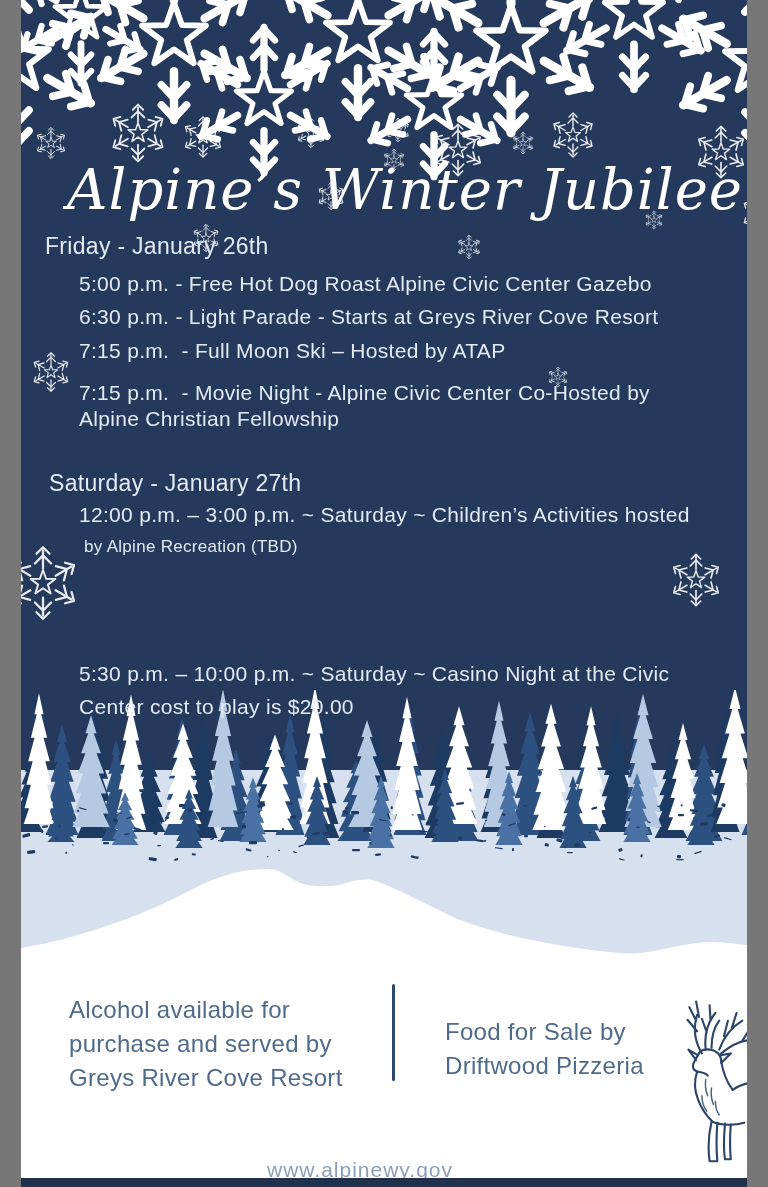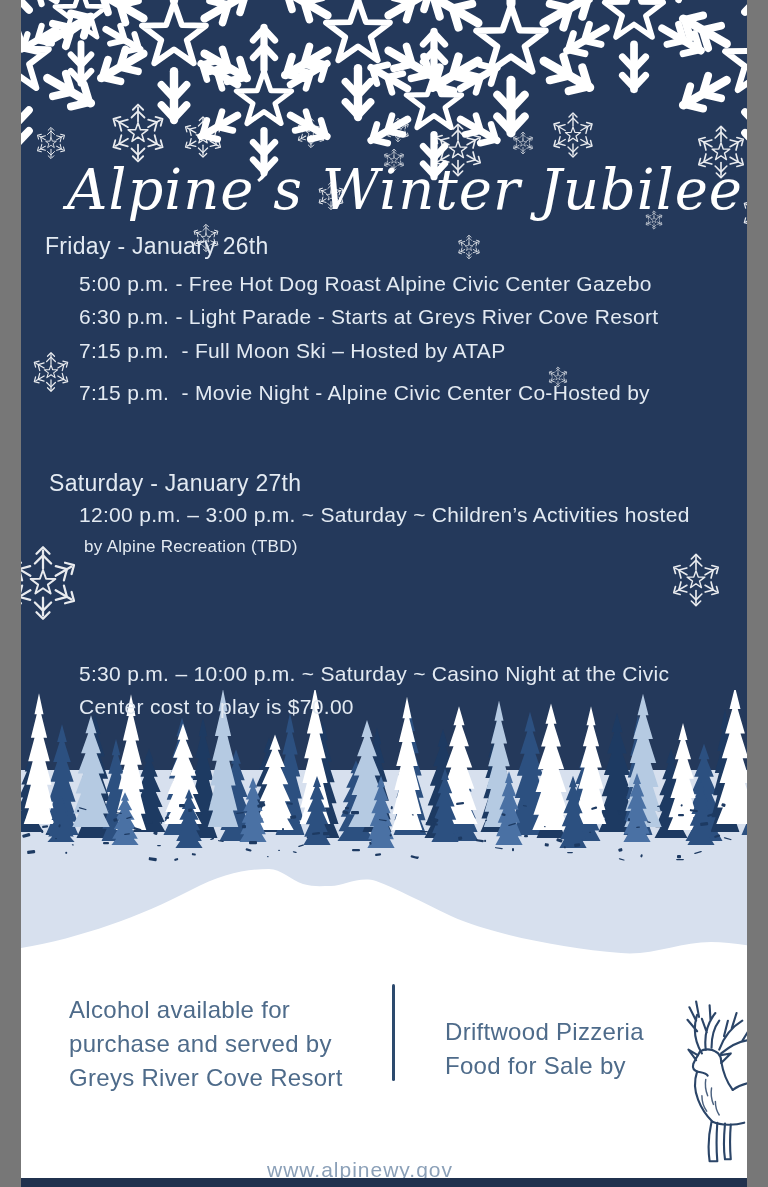--- a/index.html
+++ b/index.html
@@ -324,40 +324,41 @@
       <use href="#lf" x="647" y="552" width="56" height="56" opacity="0.9"></use>
     </svg>
 
   <div class="title">Alpine’s Winter Jubilee</div>
 
   <div class="line h" style="top:233px;left:24px;">Friday - January 26th</div>
   <div class="line ev" style="top:272px;left:58px;">5:00 p.m. - Free Hot Dog Roast Alpine Civic Center Gazebo</div>
   <div class="line ev" style="top:305px;left:58px;">6:30 p.m. - Light Parade - Starts at Greys River Cove Resort</div>
   <div class="line ev" style="top:339px;left:58px;text-align:right;">7:15 p.m.  - Full Moon Ski – Hosted by ATAP</div>
   <div class="line ev" style="top:373px;left:58px;margin-top:8px;">7:15 p.m.  - Movie Night - Alpine Civic Center Co-Hosted by</div>
+  <div class="line ev" style="top:407px;left:58px;">Alpine Christian Fellowship</div>
 
   <div class="line h" style="top:470px;left:28px;">Saturday - January 27th</div>
   <div class="line ev" style="top:503px;left:58px;">12:00 p.m. – 3:00 p.m. ~ Saturday ~ Children’s Activities hosted</div>
   <div class="line sm" style="top:537px;left:63px;">by Alpine Recreation (TBD)</div>
   <div class="line ev" style="top:662px;left:58px;">5:30 p.m. – 10:00 p.m. ~ Saturday ~ Casino Night at the Civic</div>
-  <div class="line ev" style="top:695px;left:58px;">Center cost to play is $70.00</div>
+  <div class="line ev" style="top:695px;left:58px;">Center cost to play is $20.00</div>
 
   <div class="bottom" style="background:#ffffff;top:980px;height:207px;"></div>
 
   <div class="note note-alcohol">
     <div>Alcohol available for</div>
     <div>purchase and served by</div>
     <div>Greys River Cove Resort</div>
   </div>
 
   <div class="divider"></div>
 
   <div class="note note-food">
+    <div>Food for Sale by</div>
     <div>Driftwood Pizzeria</div>
-    <div>Food for Sale by</div>
   </div>
 
   <div class="website">www.alpinewy.gov</div>
 
   <svg class="deer" width="124" height="178" viewBox="0 0 128 185">
     <g stroke="#2b4568" fill="none" stroke-width="2.2" stroke-linecap="round" stroke-linejoin="round">
       <path d="M40,68 C34,58 30,44 35,28 M35,45 L25,33 M34,34 L27,20 M37,30 L34,14
                M44,64 C42,48 46,36 54,26 M45,46 L40,32 M49,34 L48,18
                M58,64 C64,48 72,40 82,34 M63,50 L67,34 M71,42 L76,26
                M60,68 C72,58 82,54 92,54 M82,55 L90,42

